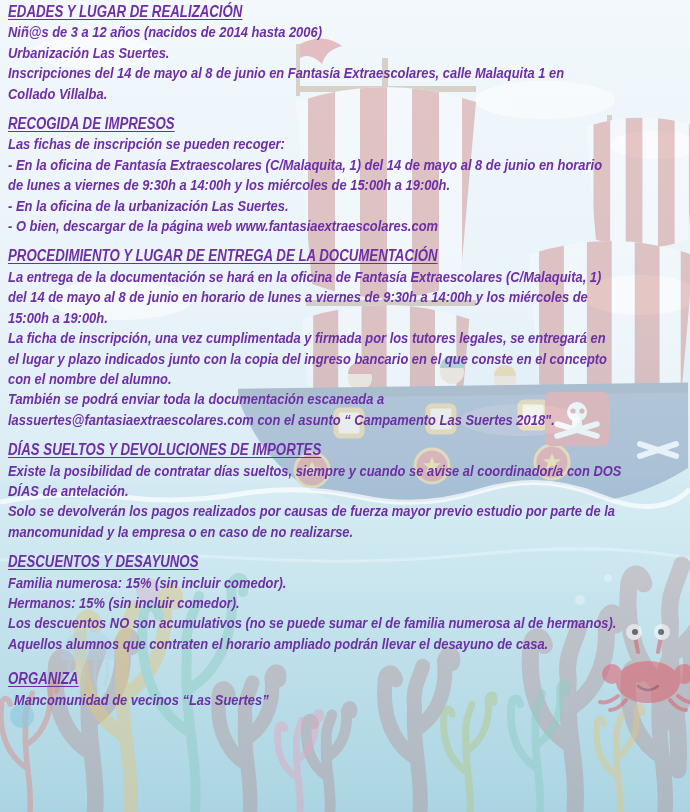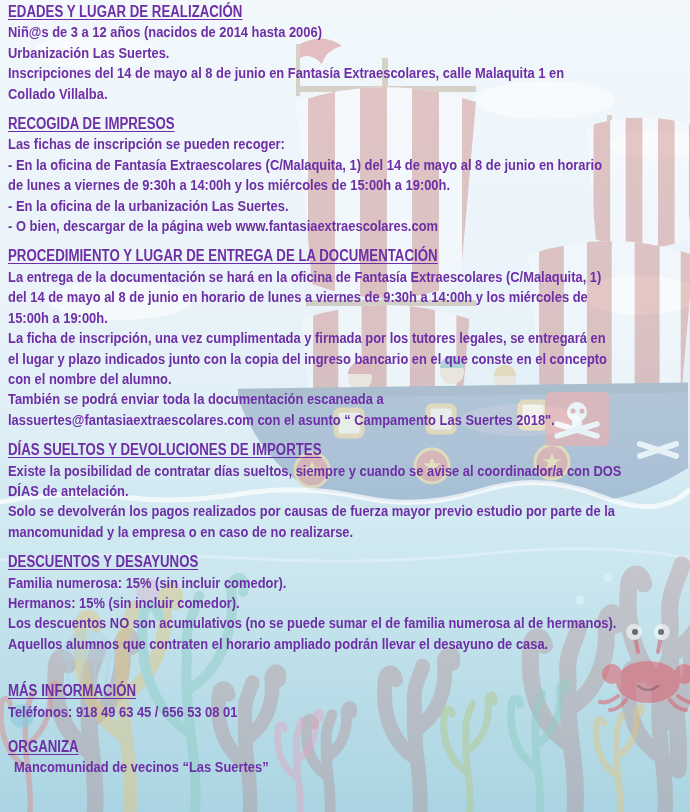--- a/index.html
+++ b/index.html
@@ -1,21 +1,21 @@
 <!DOCTYPE html>
 <html><head>
 <meta charset="utf-8">
 <style>
   html,body{margin:0;padding:0;}
   body{width:690px;height:812px;overflow:hidden;font-family:"Liberation Sans",sans-serif;}
   .page{position:relative;width:690px;height:812px;overflow:hidden;
         background:linear-gradient(180deg,#f2f8fc 0%,#e9f3f9 38%,#dcedf5 56%,#cfe8f1 62%,#c0e0eb 78%,#b2d8e4 100%);}
   .bg{position:absolute;left:0;top:0;width:690px;height:812px;z-index:1;}
   .content{position:absolute;left:0;top:0;width:682px;height:810px;z-index:2;
-           padding:2px 0 0 8px;color:#6e2fa6;font-weight:bold;
+           padding:2px 0 0 8px;color:#6e2fa6;font-weight:bold;font-style:italic;
            font-size:15.2px;}
   .h,.ln{line-height:20.4px;white-space:nowrap;transform:scaleX(0.85);transform-origin:0 50%;}
   .h{margin:0;font-size:15.6px;text-decoration:underline;text-underline-offset:2px;}
   .sec{margin-top:10px;}
   .sec:first-child{margin-top:0;}
   .sec.gap-lg{margin-top:27px;}
   .sec.gap-sm{margin-top:15px;}
   .indent{padding-left:7px;}
 </style>
 </head>
@@ -214,24 +214,20 @@
     </section>
 
     <section class="sec">
       <h2 class="h">DESCUENTOS Y DESAYUNOS</h2>
       <div class="ln">Familia numerosa: 15% (sin incluir comedor).</div>
       <div class="ln">Hermanos: 15% (sin incluir comedor).</div>
       <div class="ln">Los descuentos NO son acumulativos (no se puede sumar el de familia numerosa al de hermanos).</div>
       <div class="ln">Aquellos alumnos que contraten el horario ampliado podrán llevar el desayuno de casa.</div>
     </section>
 
-    <section class="sec gap-lg">
-      <h2 class="h">MÁS INFORMACIÓN</h2>
-      <div class="ln">Teléfonos: 918 49 63 45 / 656 53 08 01</div>
-    </section>
 
     <section class="sec gap-sm">
       <h2 class="h">ORGANIZA</h2>
       <div class="ln indent">Mancomunidad de vecinos “Las Suertes”</div>
     </section>
 
   </div>
 </div>
 
 </body></html>

